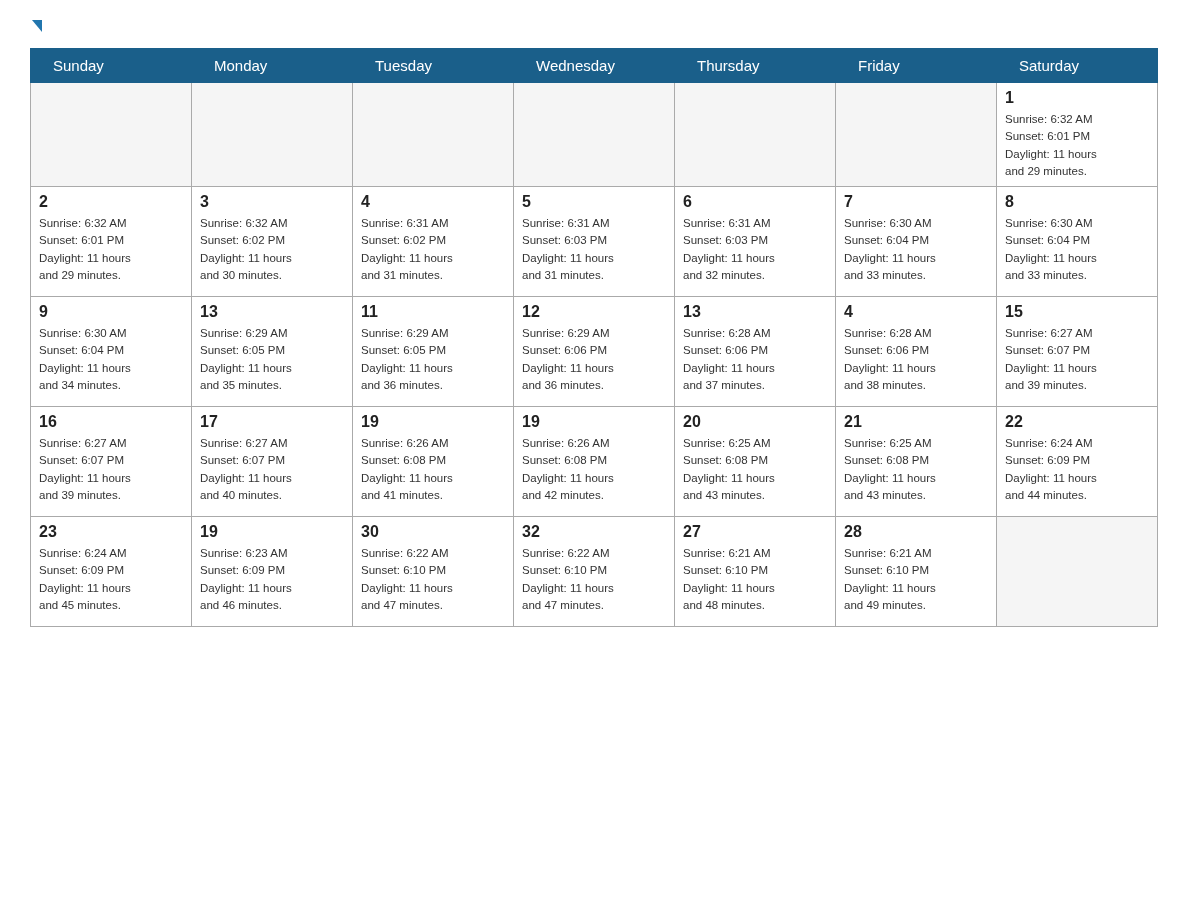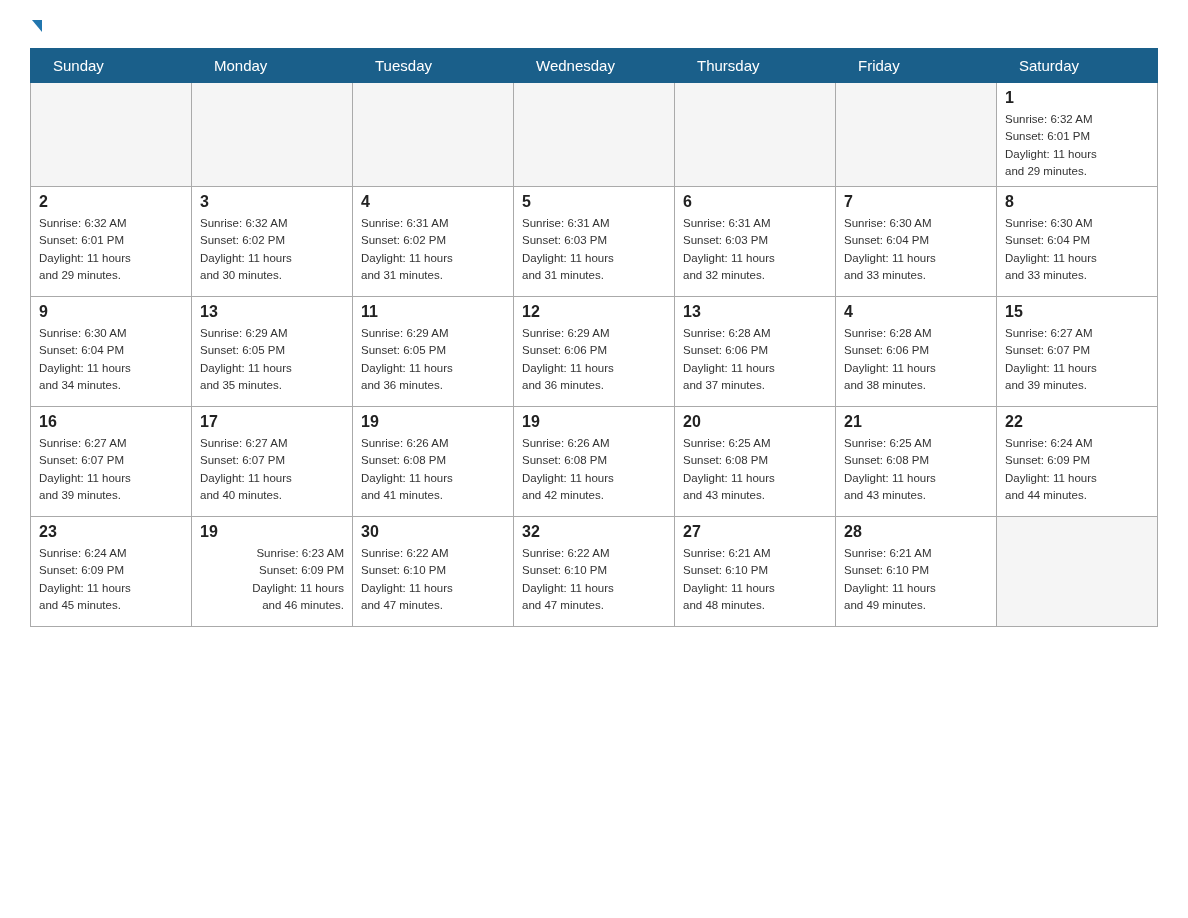--- a/index.html
+++ b/index.html
@@ -294,21 +294,21 @@
       <tr>
         <td>
           <span class="day-number">23</span>
           <div class="day-info" style="white-space: pre-line;">Sunrise: 6:24 AM
 Sunset: 6:09 PM
 Daylight: 11 hours
 and 45 minutes.</div>
         </td>
         <td>
           <span class="day-number">19</span>
-          <div class="day-info" style="white-space: pre-line; text-align: right;">Sunrise: 6:23 AM
+          <div class="day-info" style="white-space: pre-line;">Sunrise: 6:23 AM
 Sunset: 6:09 PM
 Daylight: 11 hours
 and 46 minutes.</div>
         </td>
         <td>
           <span class="day-number">30</span>
           <div class="day-info" style="white-space: pre-line;">Sunrise: 6:22 AM
 Sunset: 6:10 PM
 Daylight: 11 hours
 and 47 minutes.</div>

